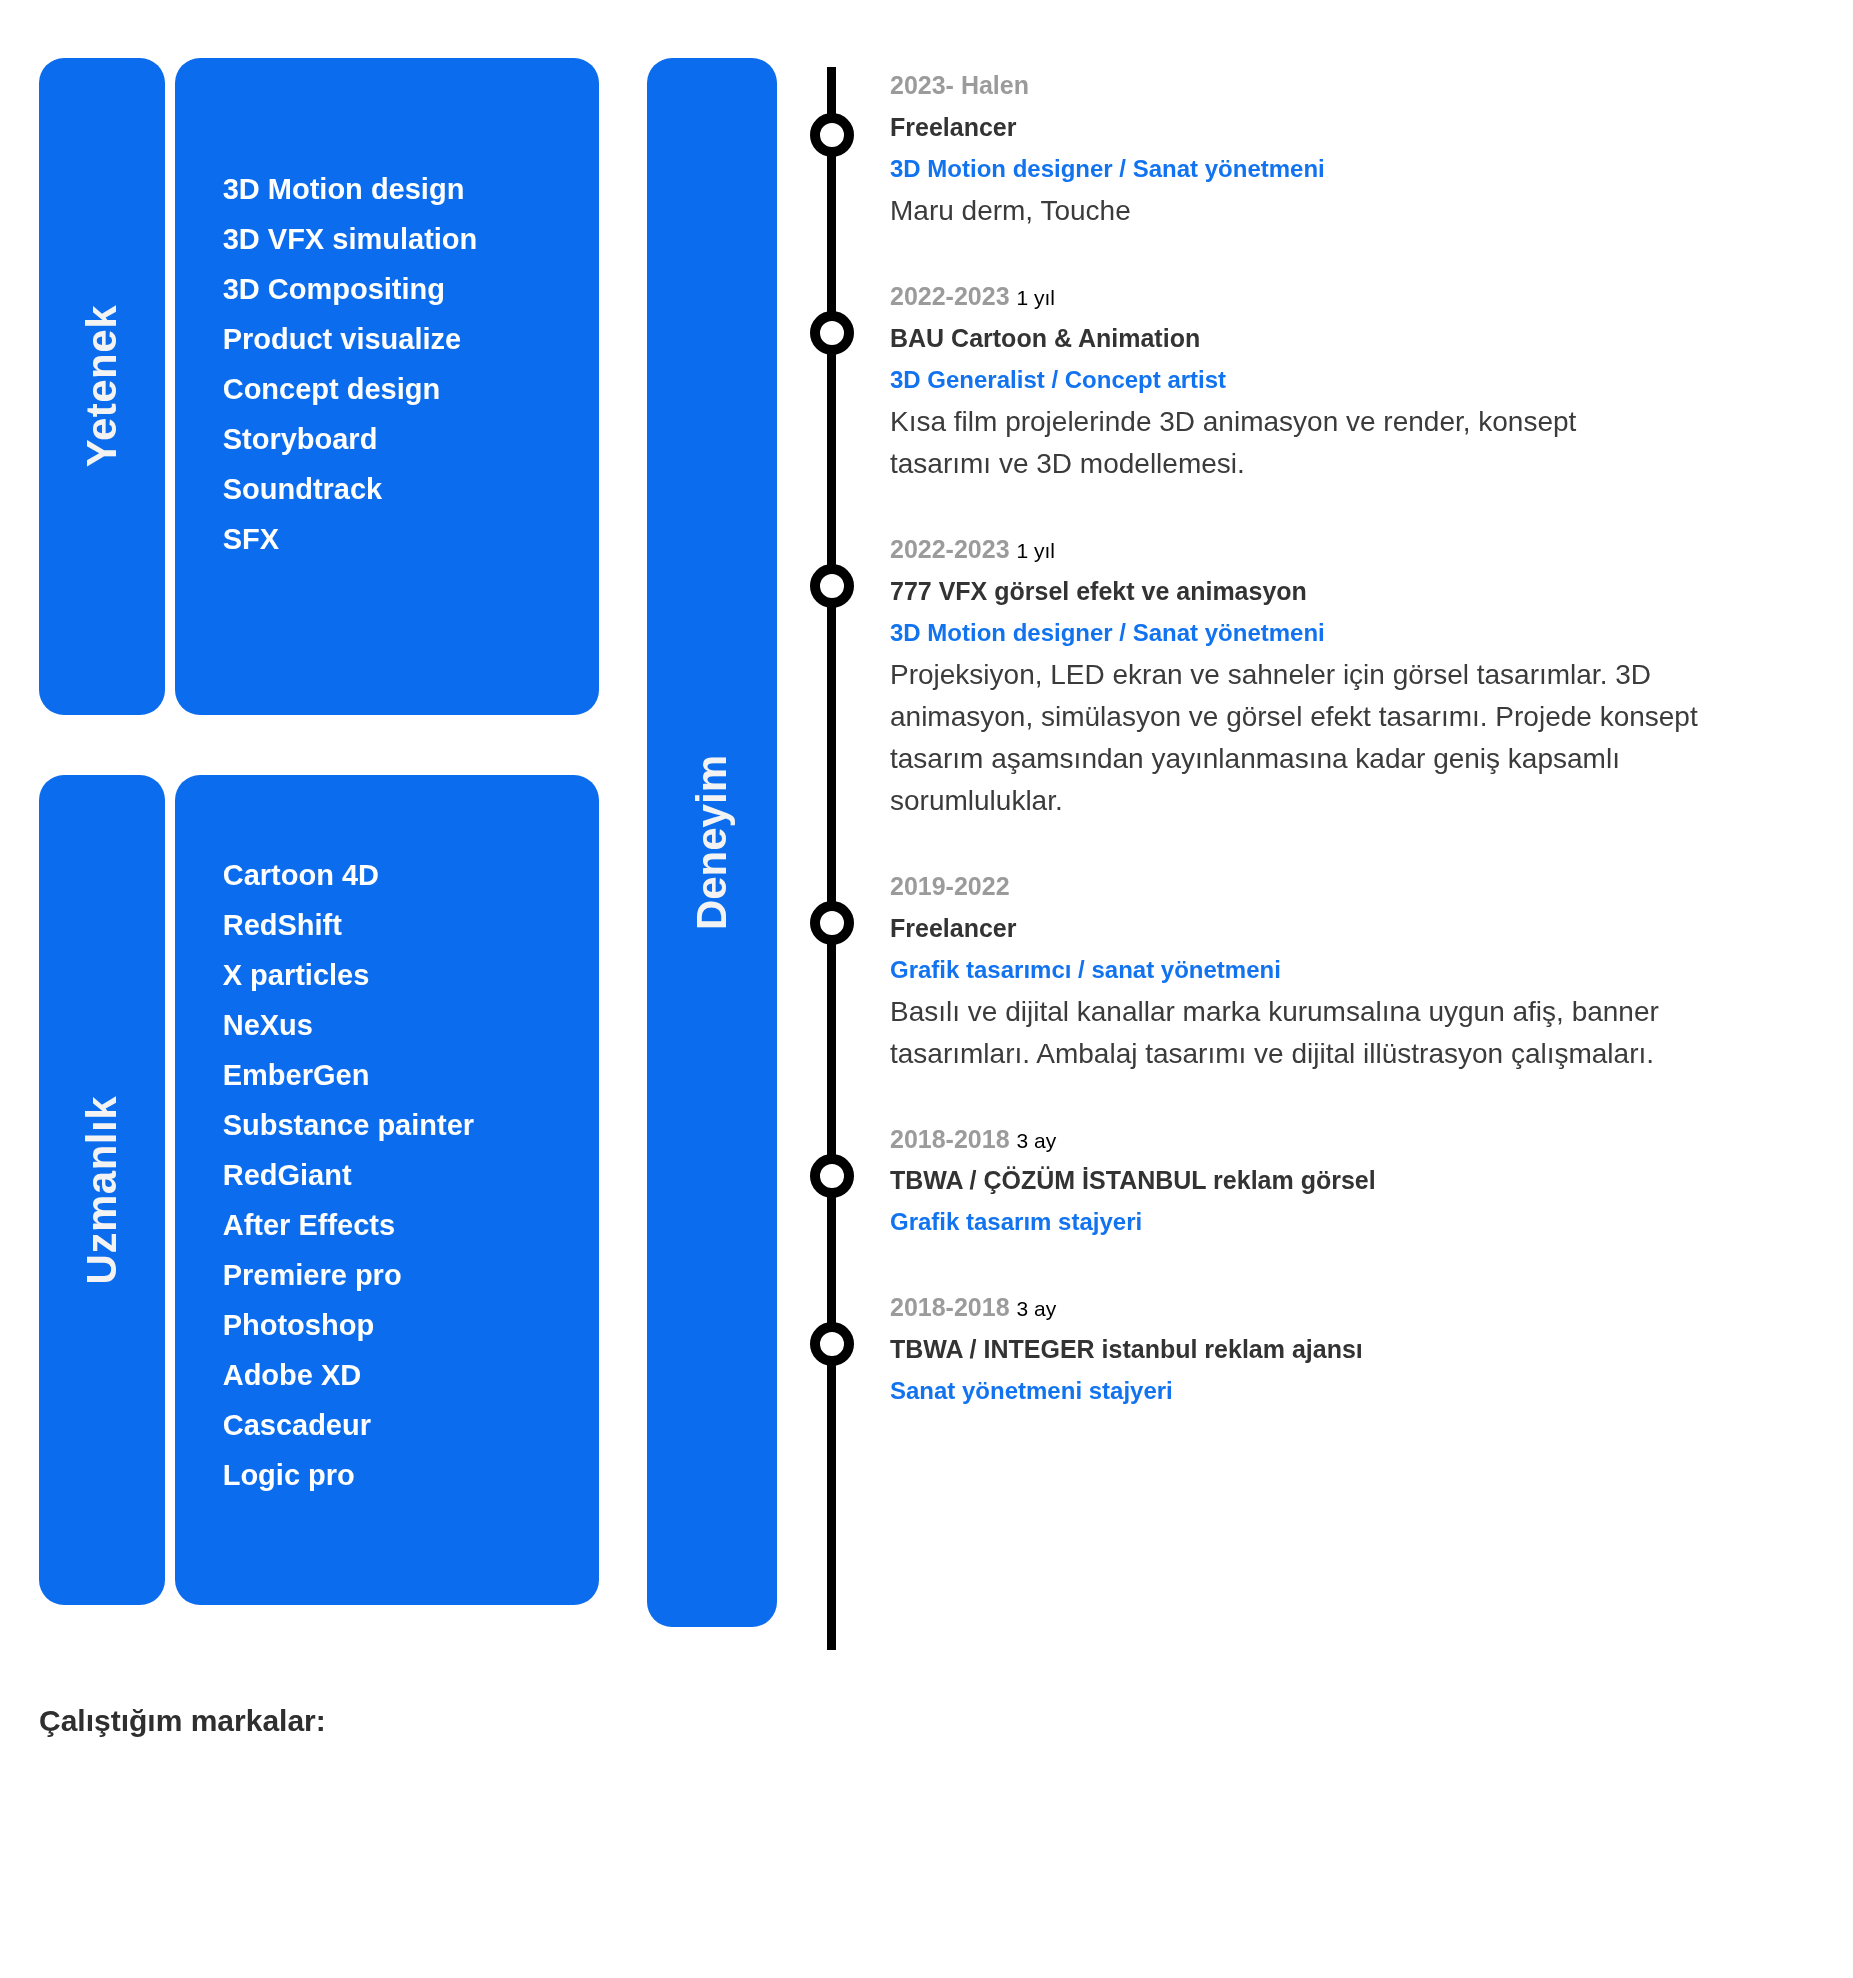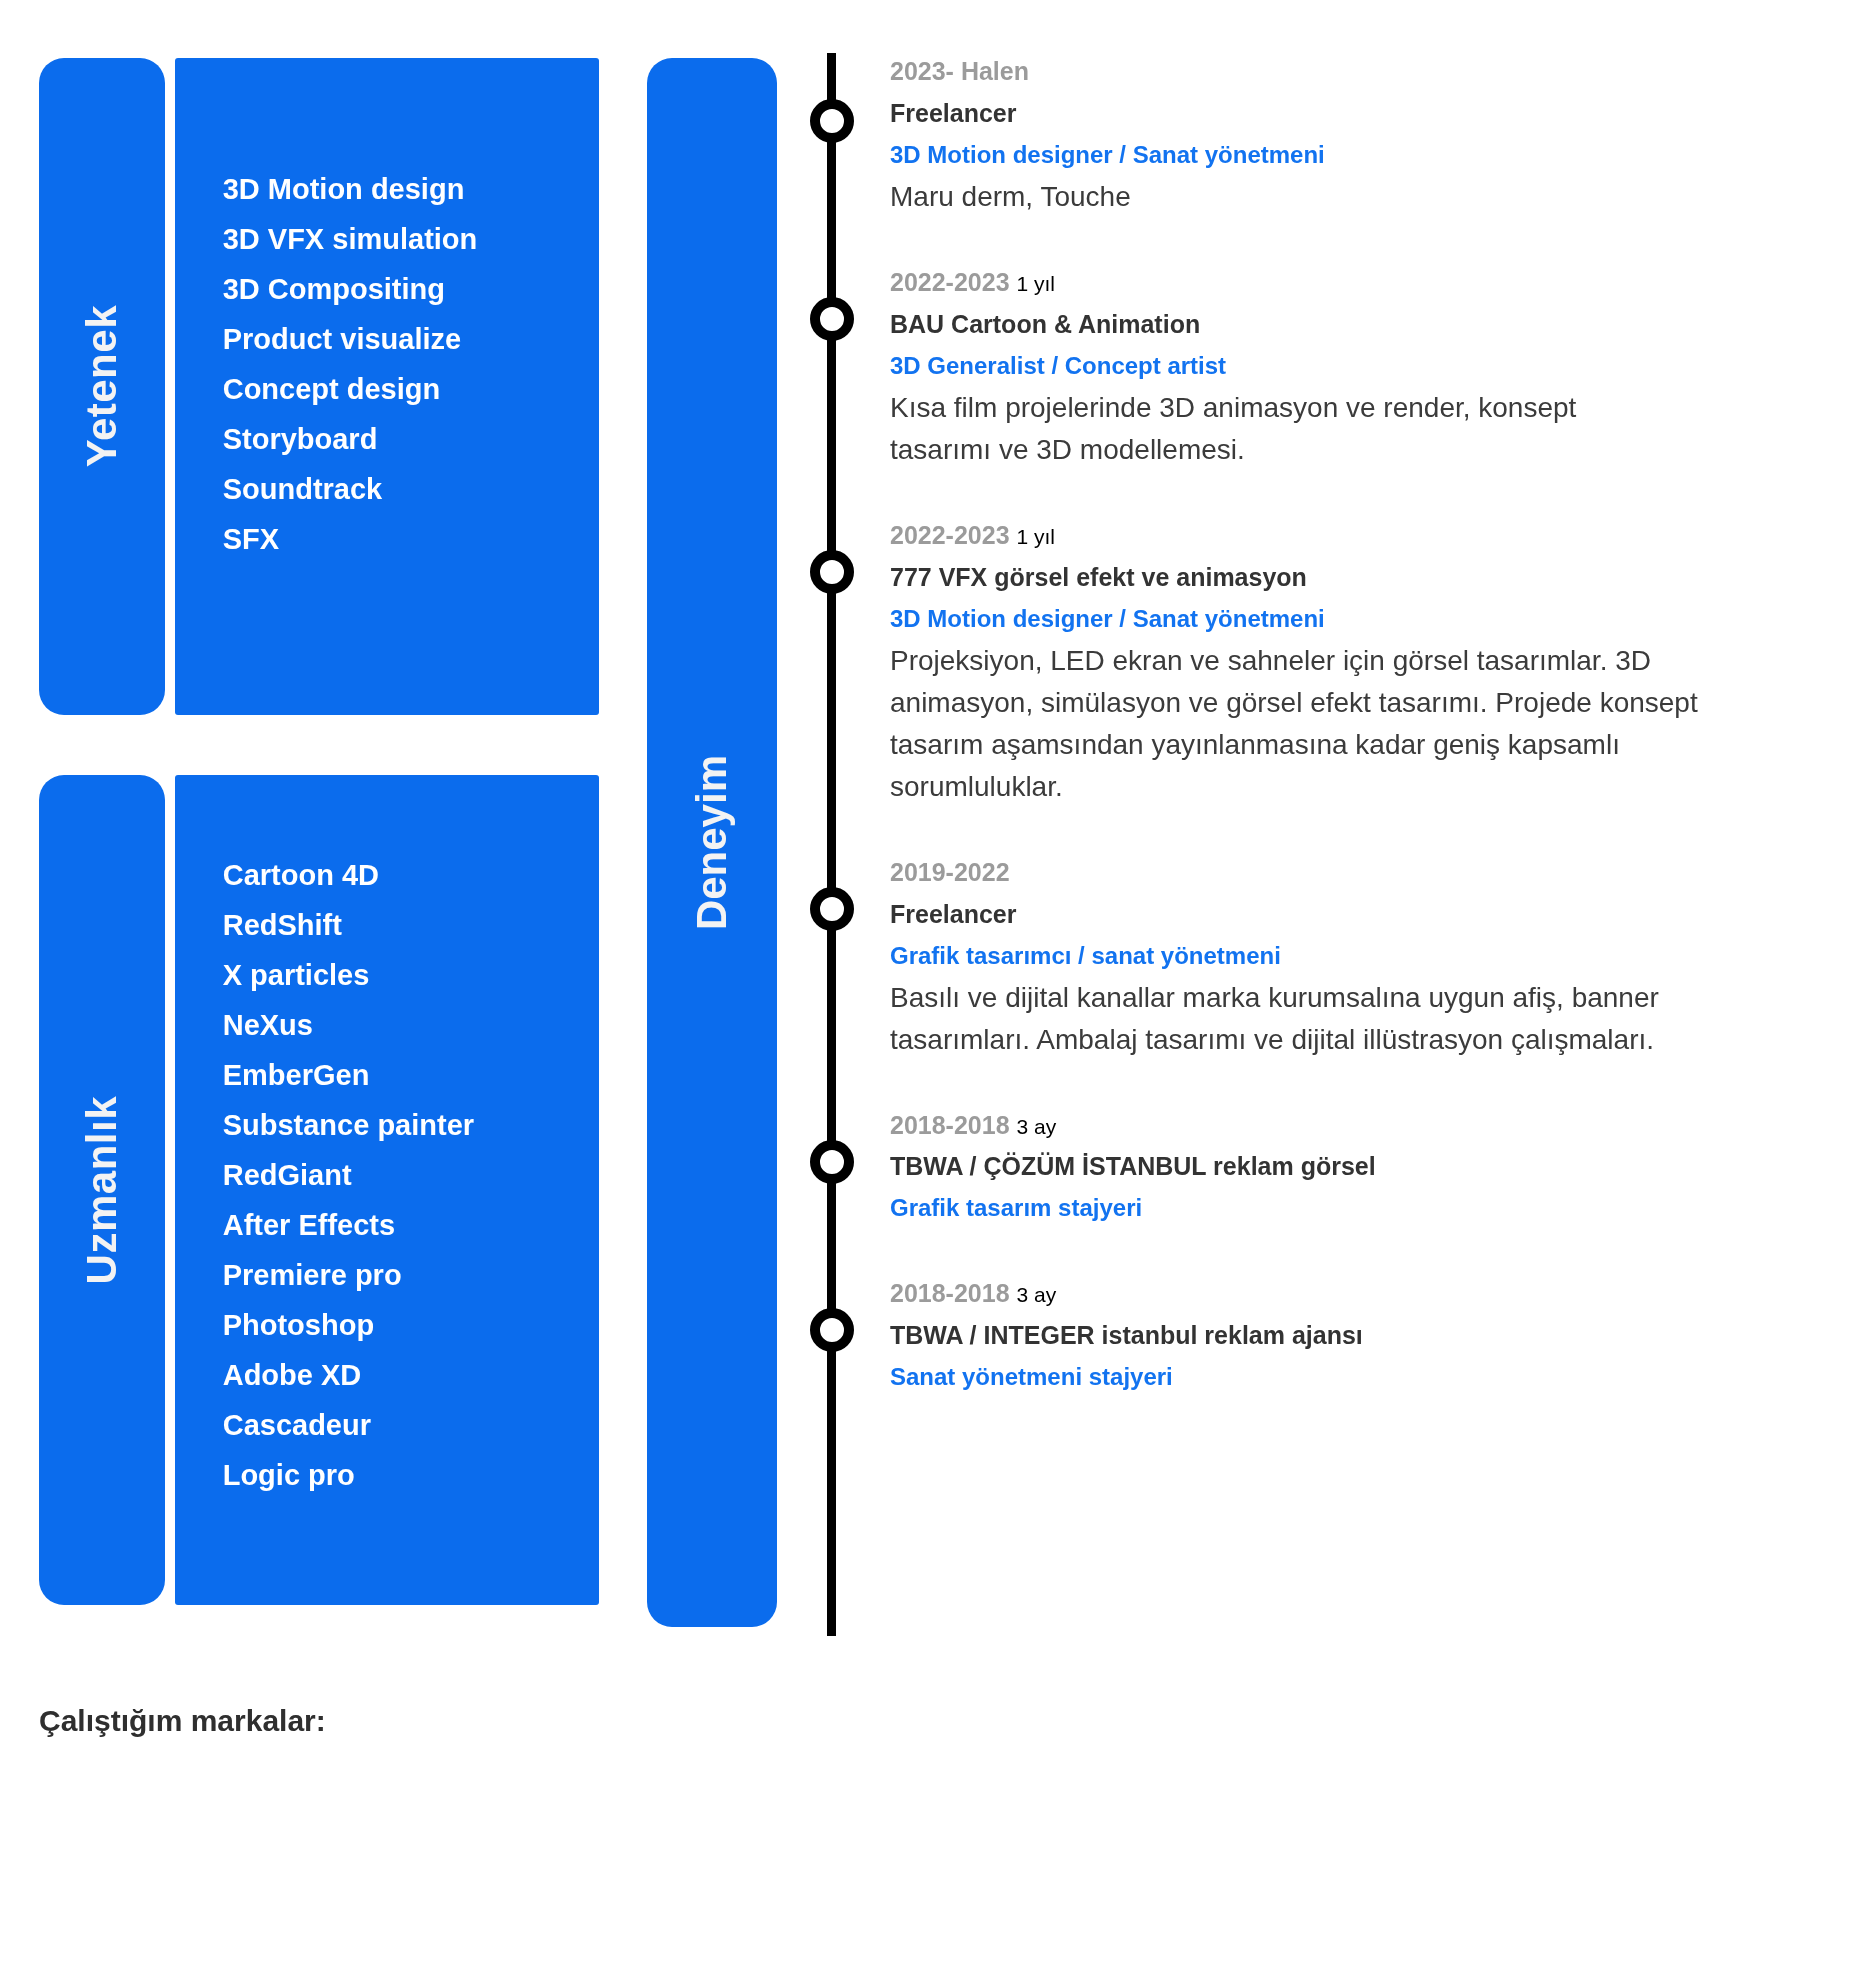--- a/index.html
+++ b/index.html
@@ -50,21 +50,21 @@
     font-size: 42px;
     font-weight: bold;
     letter-spacing: 0.5px;
     padding-bottom: 29px;
   }
 
   .panel-body {
     margin-left: 9.7px;
     flex: 1;
     background: #0b6ced;
-    border-radius: 3px;
+    border-radius: 25px;
     padding: 106px 0 58px 48px;
   }
 
   .panel-body.tools {
     padding-top: 75px;
     padding-bottom: 48px;
   }
 
   .skill-item {
     color: #ffffff;
@@ -101,21 +101,21 @@
     transform: rotate(180deg);
     color: #f3f3f3;
     font-size: 42px;
     font-weight: bold;
   }
 
   
   .timeline {
     position: absolute;
     left: 801px;
-    top: 53px;
+    top: 67px;
     width: 1014px;
     height: 1583px;
   }
 
   .timeline-spine {
     position: absolute;
     left: 26px;
     top: 0;
     width: 8.7px;
     height: 1583px;

